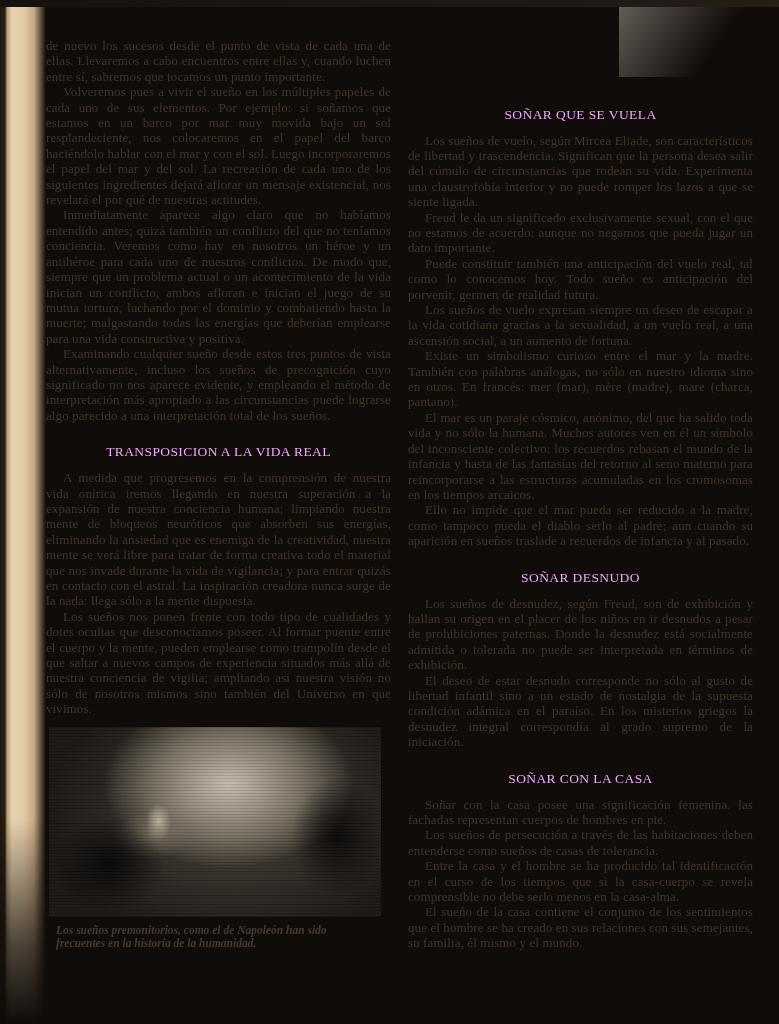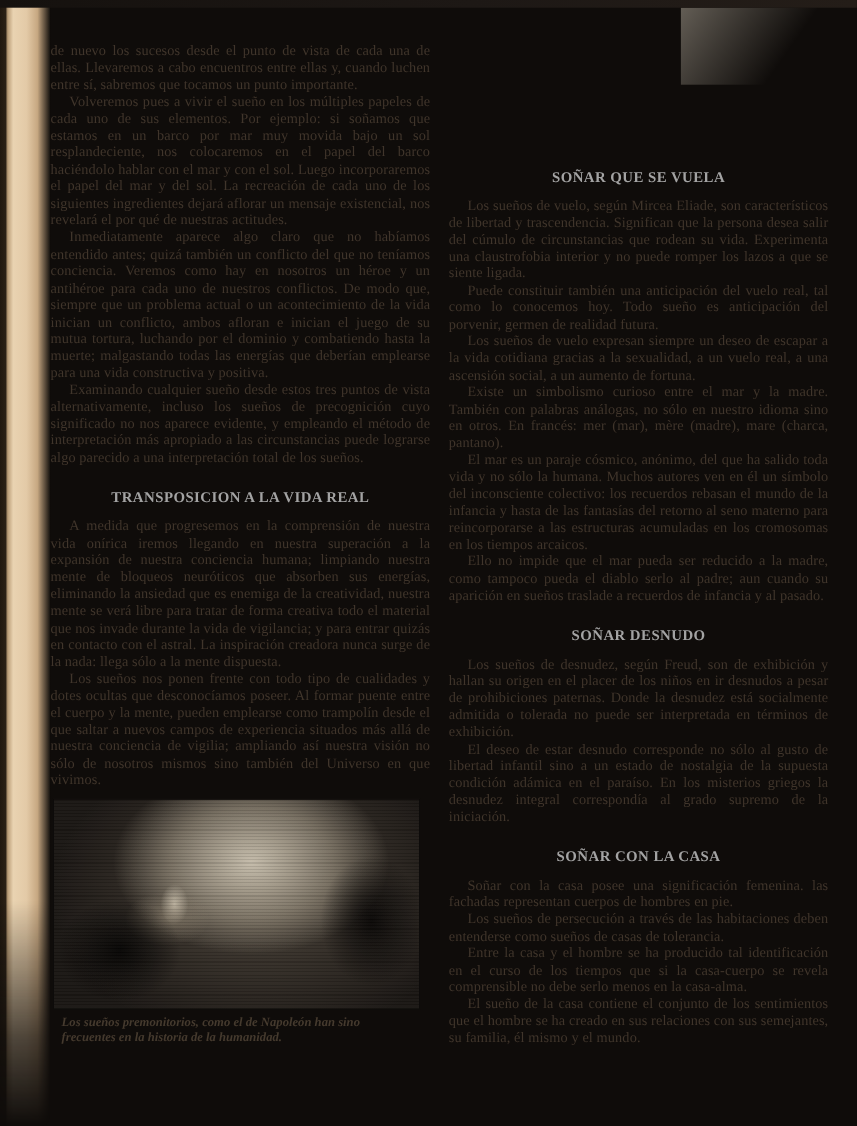--- a/index.html
+++ b/index.html
@@ -46,22 +46,22 @@
     line-height: 15.4px;
     text-align: justify;
     text-indent: 17px;
     letter-spacing: 0.1px;
   }
   p.no-indent { text-indent: 0; }
   h2.heading {
     margin: 21px 4px 11px;
     font-size: 13.5px;
     line-height: 15px;
-    font-weight: bold;
-    color: #a3a3a3;
+    font-weight: normal;
+    color: #f0abfc;
     text-align: center;
     letter-spacing: 0.4px;
   }
   .col-right h2.heading:first-child { margin-top: 5px; }
   .col-left h2.heading { }
   figure.dream-figure { margin: 9px 0 0 2px; padding: 0; }
   .etching {
     position: relative;
     width: 332px; height: 190px;
     border: 1px solid #0d0b09;
@@ -103,27 +103,28 @@
       <p class="body-text">Volveremos pues a vivir el sueño en los múltiples papeles de cada uno de sus elementos. Por ejemplo: si soñamos que estamos en un barco por mar muy movida bajo un sol resplandeciente, nos colocaremos en el papel del barco haciéndolo hablar con el mar y con el sol. Luego incorporaremos el papel del mar y del sol. La recreación de cada uno de los siguientes ingredientes dejará aflorar un mensaje existencial, nos revelará el por qué de nuestras actitudes.</p>
       <p class="body-text">Inmediatamente aparece algo claro que no habíamos entendido antes; quizá también un conflicto del que no teníamos conciencia. Veremos como hay en nosotros un héroe y un antihéroe para cada uno de nuestros conflictos. De modo que, siempre que un problema actual o un acontecimiento de la vida inician un conflicto, ambos afloran e inician el juego de su mutua tortura, luchando por el dominio y combatiendo hasta la muerte; malgastando todas las energías que deberían emplearse para una vida constructiva y positiva.</p>
       <p class="body-text">Examinando cualquier sueño desde estos tres puntos de vista alternativamente, incluso los sueños de precognición cuyo significado no nos aparece evidente, y empleando el método de interpretación más apropiado a las circunstancias puede lograrse algo parecido a una interpretación total de los sueños.</p>
 
       <h2 class="heading">TRANSPOSICION A LA VIDA REAL</h2>
       <p class="body-text">A medida que progresemos en la comprensión de nuestra vida onírica iremos llegando en nuestra superación a la expansión de nuestra conciencia humana; limpiando nuestra mente de bloqueos neuróticos que absorben sus energías, eliminando la ansiedad que es enemiga de la creatividad, nuestra mente se verá libre para tratar de forma creativa todo el material que nos invade durante la vida de vigilancia; y para entrar quizás en contacto con el astral. La inspiración creadora nunca surge de la nada: llega sólo a la mente dispuesta.</p>
       <p class="body-text">Los sueños nos ponen frente con todo tipo de cualidades y dotes ocultas que desconocíamos poseer. Al formar puente entre el cuerpo y la mente, pueden emplearse como trampolín desde el que saltar a nuevos campos de experiencia situados más allá de nuestra conciencia de vigilia; ampliando así nuestra visión no sólo de nosotros mismos sino también del Universo en que vivimos.</p>
 
       <figure class="dream-figure">
         <div class="etching"></div>
-        <figcaption class="caption">Los sueños premonitorios, como el de Napoleón han sino frecuentes en la historia de la humanidad.</figcaption>
+        <figcaption class="caption">Los sueños premonitorios, como el de Napoleón han sido frecuentes en la historia de la humanidad.</figcaption>
       </figure>
     </div>
 
     <div class="col col-right">
       <h2 class="heading">SOÑAR QUE SE VUELA</h2>
       <p class="body-text">Los sueños de vuelo, según Mircea Eliade, son característicos de libertad y trascendencia. Significan que la persona desea salir del cúmulo de circunstancias que rodean su vida. Experimenta una claustrofobia interior y no puede romper los lazos a que se siente ligada.</p>
+      <p class="body-text">Freud le da un significado exclusivamente sexual, con el que no estamos de acuerdo: aunque no negamos que pueda jugar un dato importante.</p>
       <p class="body-text">Puede constituir también una anticipación del vuelo real, tal como lo conocemos hoy. Todo sueño es anticipación del porvenir, germen de realidad futura.</p>
       <p class="body-text">Los sueños de vuelo expresan siempre un deseo de escapar a la vida cotidiana gracias a la sexualidad, a un vuelo real, a una ascensión social, a un aumento de fortuna.</p>
 
       <p class="body-text">Existe un simbolismo curioso entre el mar y la madre. También con palabras análogas, no sólo en nuestro idioma sino en otros. En francés: mer (mar), mère (madre), mare (charca, pantano).</p>
       <p class="body-text">El mar es un paraje cósmico, anónimo, del que ha salido toda vida y no sólo la humana. Muchos autores ven en él un símbolo del inconsciente colectivo: los recuerdos rebasan el mundo de la infancia y hasta de las fantasías del retorno al seno materno para reincorporarse a las estructuras acumuladas en los cromosomas en los tiempos arcaicos.</p>
       <p class="body-text">Ello no impide que el mar pueda ser reducido a la madre, como tampoco pueda el diablo serlo al padre; aun cuando su aparición en sueños traslade a recuerdos de infancia y al pasado.</p>
 
       <h2 class="heading">SOÑAR DESNUDO</h2>
       <p class="body-text">Los sueños de desnudez, según Freud, son de exhibición y hallan su origen en el placer de los niños en ir desnudos a pesar de prohibiciones paternas. Donde la desnudez está socialmente admitida o tolerada no puede ser interpretada en términos de exhibición.</p>
       <p class="body-text">El deseo de estar desnudo corresponde no sólo al gusto de libertad infantil sino a un estado de nostalgia de la supuesta condición adámica en el paraíso. En los misterios griegos la desnudez integral correspondía al grado supremo de la iniciación.</p>

